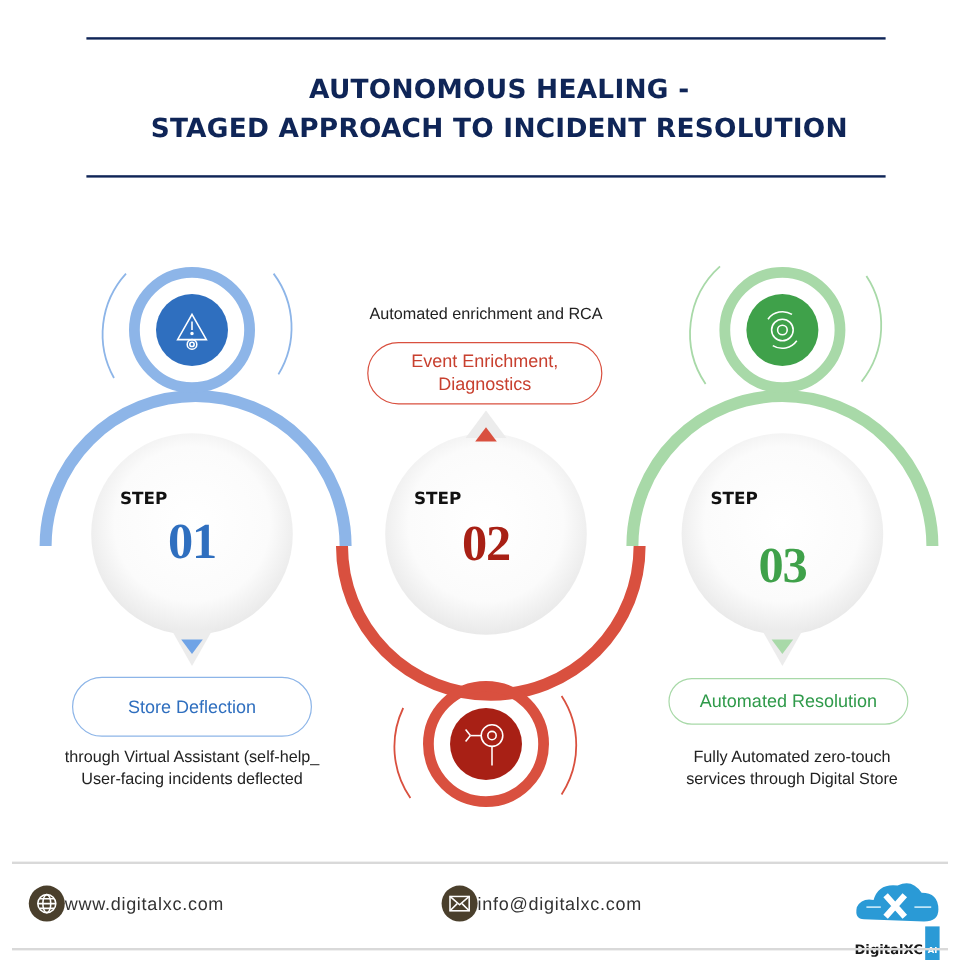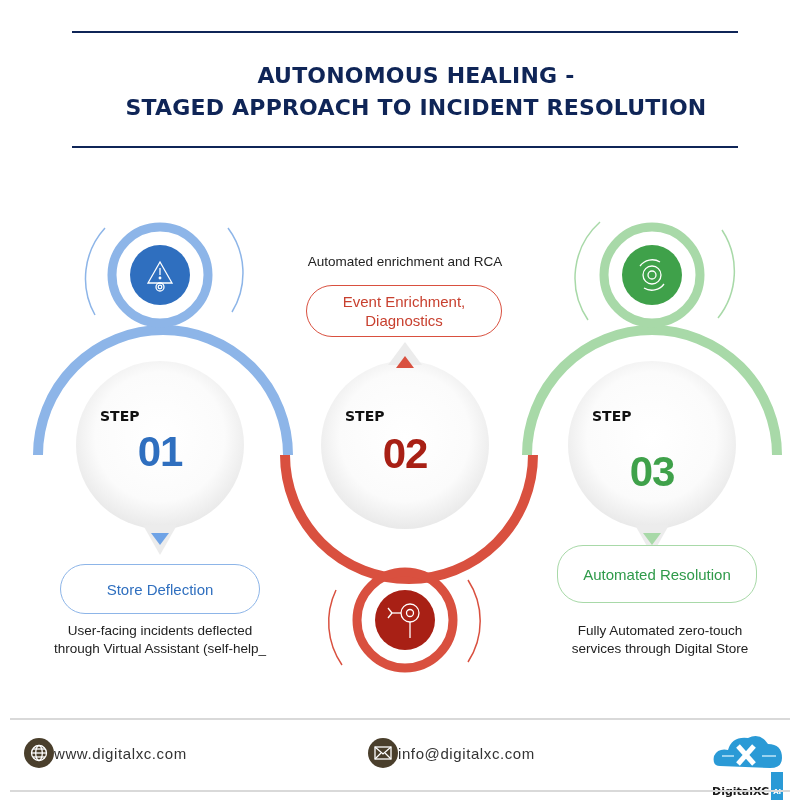--- a/index.html
+++ b/index.html
@@ -1,21 +1,21 @@
 <!DOCTYPE html>
 <html><head>
 <meta charset="utf-8">
 <style>
   html, body { margin:0; padding:0; background:#ffffff; }
   body { width:800px; height:800px; position:relative; overflow:hidden; font-family:"Liberation Sans", sans-serif; }
   .rule { position:absolute; height:2px; background:#0f2557; }
   .title { position:absolute; left:16px; width:800px; text-align:center; font-family:"DejaVu Sans", sans-serif; font-weight:bold; color:#0f2557; font-size:22px; line-height:32px; letter-spacing:0.2px; }
   svg.diagram { position:absolute; left:0; top:0; }
   .step-label { position:absolute; width:120px; text-align:left; font-family:"DejaVu Sans", sans-serif; font-weight:bold; font-size:14px; color:#111; }
-  .step-num { position:absolute; width:120px; text-align:center; font-family:Liberation Sans, sans-serif; font-weight:bold; font-size:42px; letter-spacing:-1px; }
+  .step-num { position:absolute; width:120px; text-align:center; font-family:Liberation Serif, serif; font-weight:bold; font-size:42px; letter-spacing:-1px; }
   .pill { position:absolute; border:1.5px solid; border-radius:26px; background:#fff; display:flex; align-items:center; justify-content:center; text-align:center; font-size:15px; line-height:19px; box-sizing:border-box; }
   .caption { position:absolute; text-align:center; font-size:13.5px; line-height:18px; color:#222; }
   .footer-rule { position:absolute; left:10px; width:780px; height:2px; background:#d9d9d9; }
   .footer-item { position:absolute; display:flex; align-items:center; font-size:15px; color:#333; letter-spacing:0.6px; }
   .footer-icon { width:30px; height:30px; border-radius:50%; background:#4a3f2c; display:flex; align-items:center; justify-content:center; }
   .logo { position:absolute; left:708px; top:728px; width:80px; height:60px; }
   .logo-text { position:absolute; left:712px; top:772px; font-size:11px; font-weight:bold; color:#1a1a1a; font-family:"DejaVu Sans", sans-serif; }
   .logo-badge { display:inline-block; background:#2a9ad6; color:#fff; font-size:7px; padding:16px 2px; margin-left:2px; vertical-align:middle; }
 </style>
 </head>
@@ -92,37 +92,37 @@
   <path d="M 635 525 L 652 555 L 669 525 Z" fill="#ececec"></path>
   <path d="M 643 533 L 652 545 L 661 533 Z" fill="#a8d9a8"></path>
 </svg>
 
 <div class="step-label" style="left:100px; top:408px;">STEP</div>
 <div class="step-num" style="left:100px; top:428px; color:#2f6fbf;">01</div>
 <div class="pill" style="left:60px; top:564px; width:200px; height:50px; border-color:#8db5e8; color:#2f6fbf;">
   <span>Store Deflection</span>
 </div>
 <div class="caption" style="left:35px; top:622px; width:250px;">
+  <div>through Virtual Assistant (self-help_</div>
   <div>User-facing incidents deflected</div>
-  <div>through Virtual Assistant (self-help_</div>
 </div>
 
 <div class="caption" style="left:280px; top:253px; width:250px;">Automated enrichment and RCA</div>
 <div class="pill" style="left:306px; top:285px; width:196px; height:52px; border-color:#d9503f; color:#c8402f;align-items:center;">
   <div>
     <div>Event Enrichment,</div>
     <div>Diagnostics</div>
   </div>
 </div>
 <div class="step-label" style="left:345px; top:408px;">STEP</div>
 <div class="step-num" style="left:345px; top:430px; color:#a82015;">02</div>
 
 <div class="step-label" style="left:592px; top:408px;">STEP</div>
 <div class="step-num" style="left:592px; top:448px; color:#3fa14a;">03</div>
-<div class="pill" style="left:557px; top:545px; width:200px; height:58px; border-color:#a8d9a8; color:#2f9a4a;">
+<div class="pill" style="left:557px; top:565px; width:200px; height:39px; border-color:#a8d9a8; color:#2f9a4a;">
   <div>
     <div>Automated Resolution</div>
   </div>
 </div>
 <div class="caption" style="left:540px; top:622px; width:240px;">
   <div>Fully Automated zero-touch</div>
   <div>services through Digital Store</div>
 </div>
 
 <div class="footer-rule" style="top:718px;"></div>

